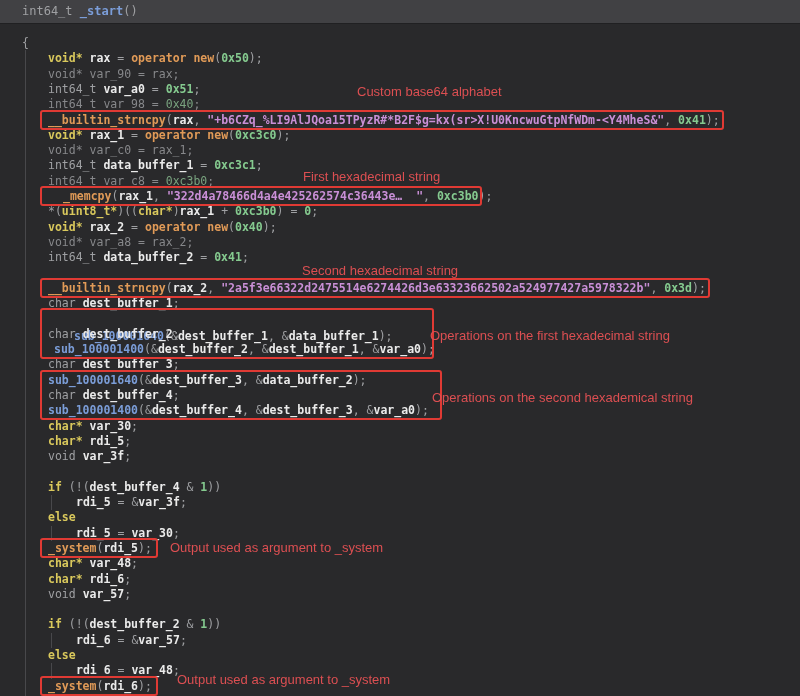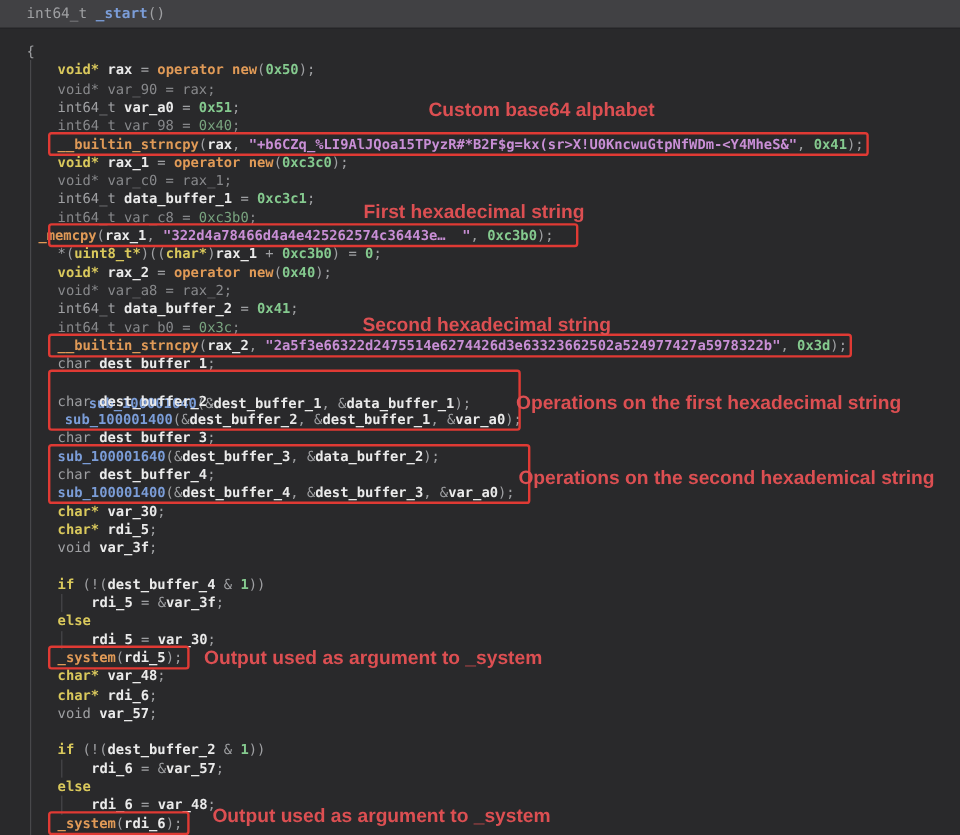--- a/index.html
+++ b/index.html
@@ -39,21 +39,21 @@
   .indent-guide-short{
     position:absolute;left:51px;width:1px;height:15.3px;background:#48484b;
   }
   .red-box{
     position:absolute;border:2px solid var(--box_red);border-radius:3px;
     box-sizing:border-box;pointer-events:none;
   }
   .red-label{
     position:absolute;color:var(--label_red);
     font-family:"Liberation Sans","DejaVu Sans",sans-serif;
-    font-weight:bold;font-size:16px;white-space:pre;
+    font-weight:normal;font-size:13px;white-space:pre;
   }
 </style>
 </head>
 <body>
 
 <div id="screen">
   <div id="func-header">
     <div class="sig"><span class="hdr-type">int64_t</span><span> </span><span class="hdr-name">_start</span><span class="hdr-paren">()</span></div>
   </div>
   <div id="function-indent-guide"></div>
@@ -61,26 +61,25 @@
 <div class="code-line" style="top: 36px; left: 22px;"><span class="tok-g">{</span></div>
     <div class="code-line" style="top: 51.3px; left: 48px;"><span class="tok-t">void*</span><span class="tok-g"> </span><span class="tok-v">rax</span><span class="tok-g"> = </span><span class="tok-f">operator new</span><span class="tok-g">(</span><span class="tok-n">0x50</span><span class="tok-g">);</span></div>
     <div class="code-line" style="top: 66.6px; left: 48px;"><span class="tok-d">void* var_90 = rax;</span></div>
     <div class="code-line" style="top: 81.9px; left: 48px; text-align: right;"><span class="tok-g">int64_t </span><span class="tok-v">var_a0</span><span class="tok-g"> = </span><span class="tok-n">0x51</span><span class="tok-g">;</span></div>
     <div class="code-line" style="top: 97.2px; left: 48px; text-align: center;"><span class="tok-d">int64_t var_98 = </span><span class="tok-dn">0x40</span><span class="tok-d">;</span></div>
     <div class="code-line" style="top: 112.5px; left: 48px;"><span class="tok-f">__builtin_strncpy</span><span class="tok-g">(</span><span class="tok-v">rax</span><span class="tok-g">, </span><span class="tok-st">"+b6CZq_%LI9AlJQoa15TPyzR#*B2F$g=kx(sr&gt;X!U0KncwuGtpNfWDm-&lt;Y4MheS&amp;"</span><span class="tok-g">, </span><span class="tok-n">0x41</span><span class="tok-g">);</span></div>
     <div class="code-line" style="top: 127.8px; left: 48px;"><span class="tok-t">void*</span><span class="tok-g"> </span><span class="tok-v">rax_1</span><span class="tok-g"> = </span><span class="tok-f">operator new</span><span class="tok-g">(</span><span class="tok-n">0xc3c0</span><span class="tok-g">);</span></div>
     <div class="code-line" style="top: 143.1px; left: 48px;"><span class="tok-d">void* var_c0 = rax_1;</span></div>
     <div class="code-line" style="top: 158.4px; left: 48px;"><span class="tok-g">int64_t </span><span class="tok-v">data_buffer_1</span><span class="tok-g"> = </span><span class="tok-n">0xc3c1</span><span class="tok-g">;</span></div>
     <div class="code-line" style="top: 173.7px; left: 48px;"><span class="tok-d">int64_t var_c8 = </span><span class="tok-dn">0xc3b0</span><span class="tok-d">;</span></div>
-    <div class="code-line" style="top: 189px; left: 32px;"><span class="tok-f">_memcpy</span><span class="tok-g">(</span><span class="tok-v">rax_1</span><span class="tok-g">, </span><span class="tok-st">"322d4a78466d4a4e425262574c36443e…  "</span><span class="tok-g">, </span><span class="tok-n">0xc3b0</span><span class="tok-g">);</span></div>
+    <div class="code-line" style="top: 189px; left: 63px;"><span class="tok-f">_memcpy</span><span class="tok-g">(</span><span class="tok-v">rax_1</span><span class="tok-g">, </span><span class="tok-st">"322d4a78466d4a4e425262574c36443e…  "</span><span class="tok-g">, </span><span class="tok-n">0xc3b0</span><span class="tok-g">);</span></div>
     <div class="code-line" style="top: 204.3px; left: 48px;"><span class="tok-g">*(</span><span class="tok-t">uint8_t*</span><span class="tok-g">)((</span><span class="tok-t">char*</span><span class="tok-g">)</span><span class="tok-v">rax_1</span><span class="tok-g"> + </span><span class="tok-n">0xc3b0</span><span class="tok-g">) = </span><span class="tok-n">0</span><span class="tok-g">;</span></div>
     <div class="code-line" style="top: 219.6px; left: 48px;"><span class="tok-t">void*</span><span class="tok-g"> </span><span class="tok-v">rax_2</span><span class="tok-g"> = </span><span class="tok-f">operator new</span><span class="tok-g">(</span><span class="tok-n">0x40</span><span class="tok-g">);</span></div>
     <div class="code-line" style="top: 234.9px; left: 48px;"><span class="tok-d">void* var_a8 = rax_2;</span></div>
     <div class="code-line" style="top: 250.2px; left: 48px;"><span class="tok-g">int64_t </span><span class="tok-v">data_buffer_2</span><span class="tok-g"> = </span><span class="tok-n">0x41</span><span class="tok-g">;</span></div>
-    <div class="code-line" style="top: 265.5px; left: 48px;"><span class="tok-d">int64_t var_b0 = </span><span class="tok-dn">0x3c</span><span class="tok-d">;</span></div>
     <div class="code-line" style="top: 280.8px; left: 48px;"><span class="tok-f">__builtin_strncpy</span><span class="tok-g">(</span><span class="tok-v">rax_2</span><span class="tok-g">, </span><span class="tok-st">"2a5f3e66322d2475514e6274426d3e63323662502a524977427a5978322b"</span><span class="tok-g">, </span><span class="tok-n">0x3d</span><span class="tok-g">);</span></div>
     <div class="code-line" style="top: 296.1px; left: 48px;"><span class="tok-g">char </span><span class="tok-v">dest_buffer_1</span><span class="tok-g">;</span></div>
     <div class="code-line" style="top: 329px; left: 48px; margin-left: 26px;"><span class="tok-s">sub_100001640</span><span class="tok-g">(&amp;</span><span class="tok-v">dest_buffer_1</span><span class="tok-g">, &amp;</span><span class="tok-v">data_buffer_1</span><span class="tok-g">);</span></div>
     <div class="code-line" style="top: 326.7px; left: 48px;"><span class="tok-g">char </span><span class="tok-v">dest_buffer_2</span><span class="tok-g">;</span></div>
     <div class="code-line" style="top: 342px; left: 48px; margin-left: 6px;"><span class="tok-s">sub_100001400</span><span class="tok-g">(&amp;</span><span class="tok-v">dest_buffer_2</span><span class="tok-g">, &amp;</span><span class="tok-v">dest_buffer_1</span><span class="tok-g">, &amp;</span><span class="tok-v">var_a0</span><span class="tok-g">);</span></div>
     <div class="code-line" style="top: 357.3px; left: 48px;"><span class="tok-g">char </span><span class="tok-v">dest_buffer_3</span><span class="tok-g">;</span></div>
     <div class="code-line" style="top: 372.6px; left: 48px;"><span class="tok-s">sub_100001640</span><span class="tok-g">(&amp;</span><span class="tok-v">dest_buffer_3</span><span class="tok-g">, &amp;</span><span class="tok-v">data_buffer_2</span><span class="tok-g">);</span></div>
     <div class="code-line" style="top: 387.9px; left: 48px;"><span class="tok-g">char </span><span class="tok-v">dest_buffer_4</span><span class="tok-g">;</span></div>
     <div class="code-line" style="top: 403.2px; left: 48px;"><span class="tok-s">sub_100001400</span><span class="tok-g">(&amp;</span><span class="tok-v">dest_buffer_4</span><span class="tok-g">, &amp;</span><span class="tok-v">dest_buffer_3</span><span class="tok-g">, &amp;</span><span class="tok-v">var_a0</span><span class="tok-g">);</span></div>
     <div class="code-line" style="top: 418.5px; left: 48px;"><span class="tok-t">char*</span><span class="tok-g"> </span><span class="tok-v">var_30</span><span class="tok-g">;</span></div>

